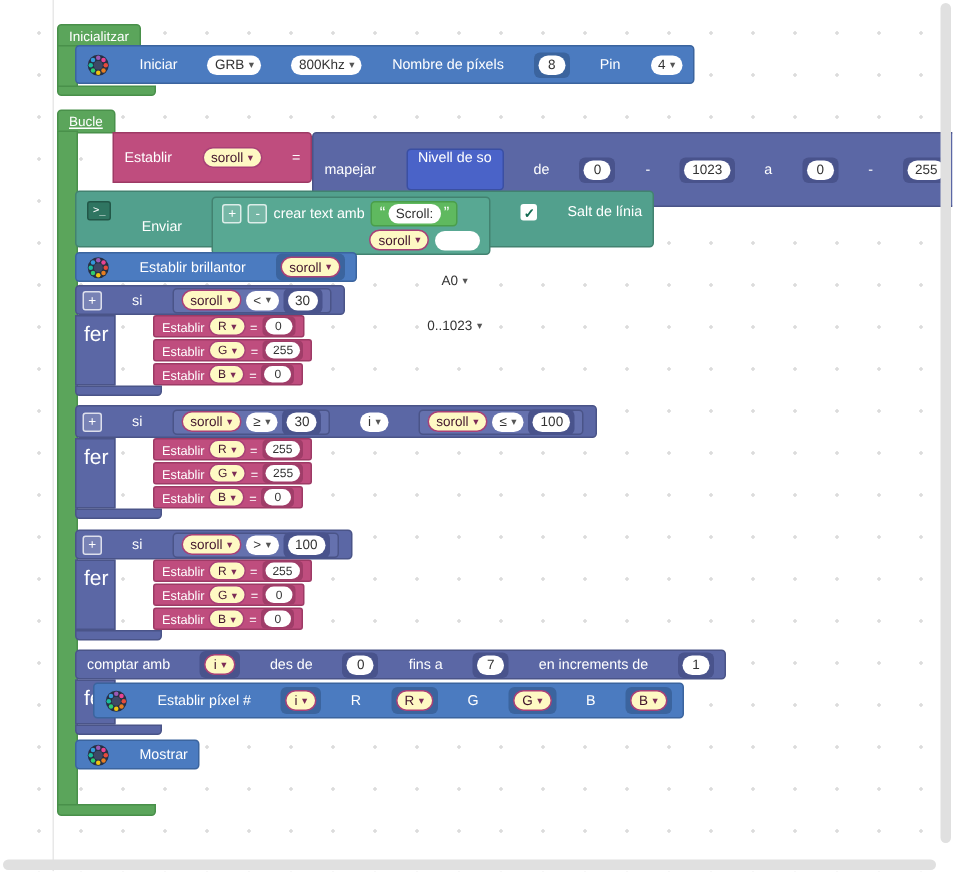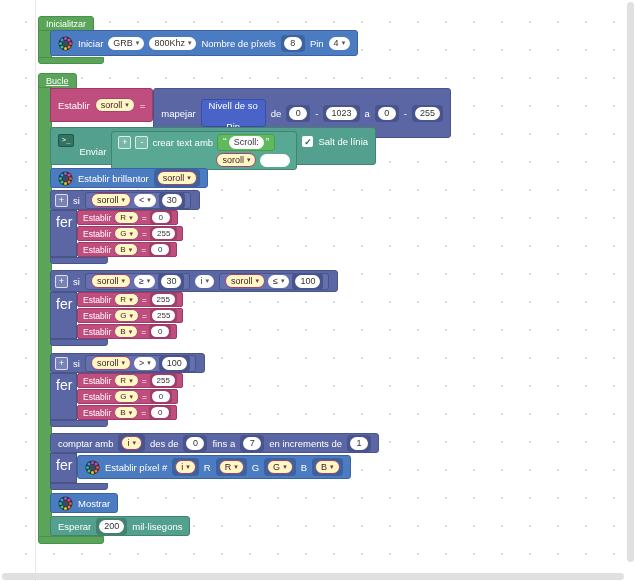--- a/index.html
+++ b/index.html
@@ -4,30 +4,30 @@
 <style>
   html,body { margin:0; padding:0; background:#fff; }
   .ws {
     position:relative; width:635px; height:581px; overflow:hidden;
     background:#ffffff;
     background-image: radial-gradient(#dcdcdc 1px, rgba(0,0,0,0) 1.3px);
     background-size:28px 28px; background-position:12px 8px;
     font-family:"Liberation Sans", sans-serif;
   }
   .blk {
-    display:inline-flex; align-items:center; gap:5px; color:#fff;
+    display:inline-flex; align-items:center; gap:20px; color:#fff;
     font-size:9.5px; padding:0 7px; border-radius:3px; white-space:nowrap;
     box-sizing:border-box; height:20px;
   }
   .green  { background:#5ba55b; border:1px solid #49904a; }
   .blue   { background:#4b7bc0; border:1px solid #3b649e; }
   .indigo { background:#5b67a5; border:1px solid #4a5488; }
   .indigo2{ background:#6571ae; border:1px solid #4a5488; }
   .sensor { background:#4a63c8; border:1px solid #3a4fa3;flex-direction:column; }
-  .pink   { background:#bf4d7e; border:1px solid #9d3a65; }
+  .pink   { background:#bf4d7e; border:1px solid #9d3a65;margin-left:25px; }
   .teal   { background:#52a08d; border:1px solid #428270; }
   .teal2  { background:#58a893; border:1px solid #428270; }
   .str    { background:#5fb95f; border:1px solid #4a9e4a; }
 
   .slot { display:inline-flex; align-items:center; border-radius:4px; padding:2px 3px; }
   .blue .slot   { background:#3b649e; }
   .indigo .slot, .indigo2 .slot { background:#49538c; }
   .pink .slot   { background:#a03d69; }
   .teal .slot   { background:#428270; }
 
@@ -330,21 +330,21 @@
     <span>fins a</span>
     <span class="slot">
         <span class="field">7</span>
       </span>
     <span>en increments de</span>
     <span class="slot">
         <span class="field">1</span>
       </span>
   </div>
   <div class="spine indigo" style="left:50px;top:453px;height:30px;"><span>fer</span></div>
-  <div class="blk blue" style="position:absolute;left:77px;top:455px;height:24px;">
+  <div class="blk blue" style="position:absolute;left:62px;top:455px;height:24px;">
     <svg class="icon16" viewBox="0 0 15 15">
         <use href="#ledring"></use>
       </svg>
     <span>Establir píxel #</span>
     <span class="slot">
         <span class="pill">i</span>
       </span>
     <span>R</span>
     <span class="slot">
         <span class="pill">R</span>
@@ -360,24 +360,17 @@
   </div>
   <div class="cap indigo" style="left:50px;top:483px;width:58px;"></div>
 
   <div class="blk blue" style="position:absolute;left:50px;top:493px;height:20px;align-items:center;">
     <svg class="icon16" viewBox="0 0 15 15">
         <use href="#ledring"></use>
       </svg>
     <span>Mostrar</span>
   </div>
 
-  <div class="blk teal" style="position:absolute;left:50px;top:516px;height:20px;">
-    <span>Esperar</span>
-    <span class="slot">
-        <span class="field">200</span>
-      </span>
-    <span>mil·lisegons</span>
-  </div>
 
   <div class="thumb" style="right:1px;top:2px;width:7px;height:560px;"></div>
   <div class="thumb" style="left:2px;bottom:1px;height:7px;width:622px;"></div>
 
 </div>
 
 </body></html>

